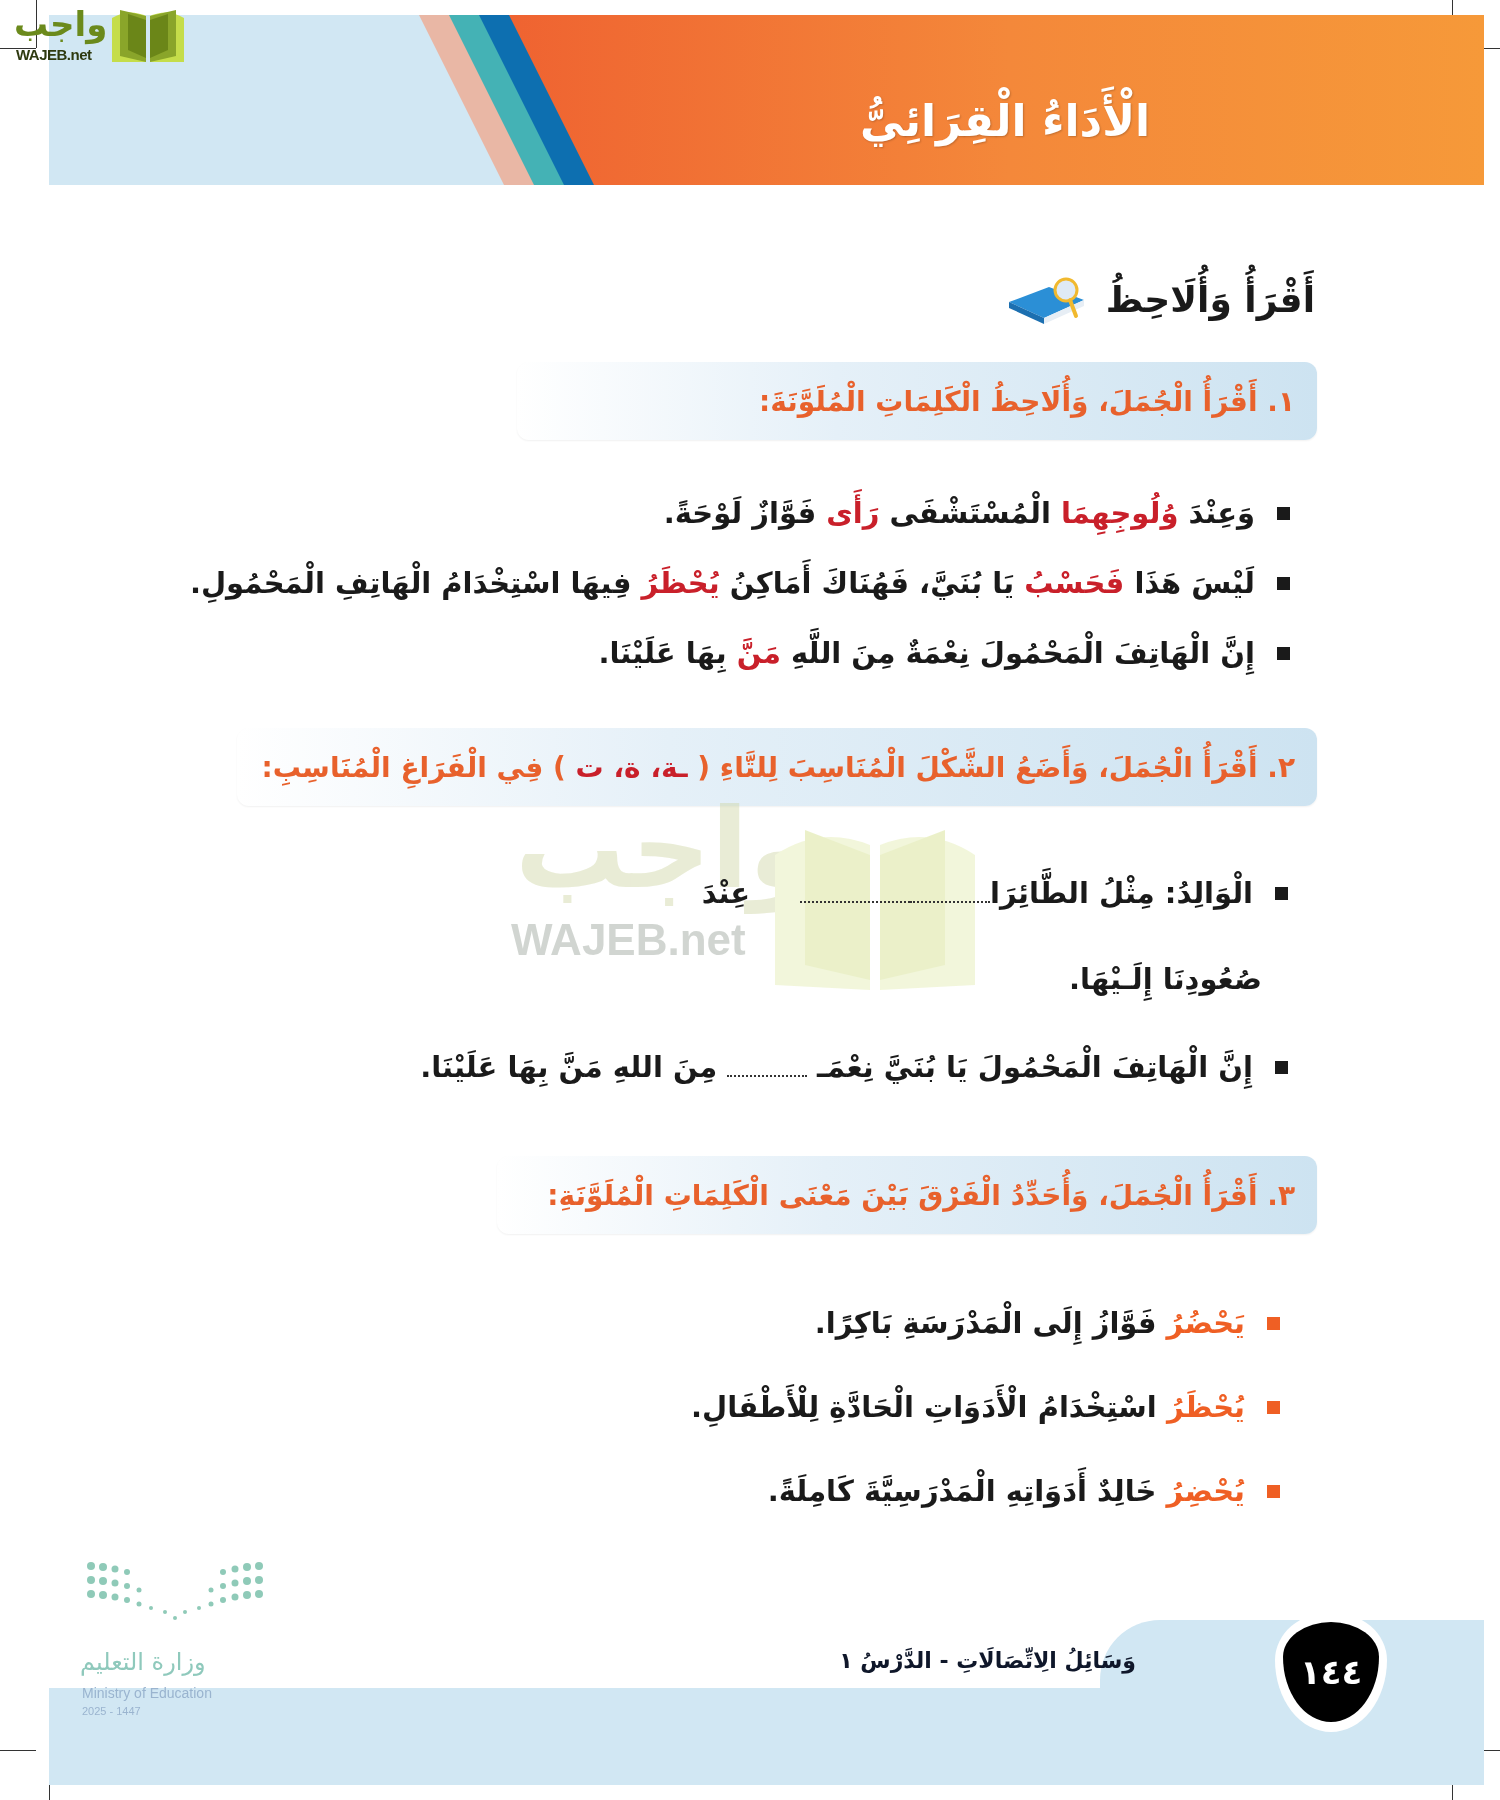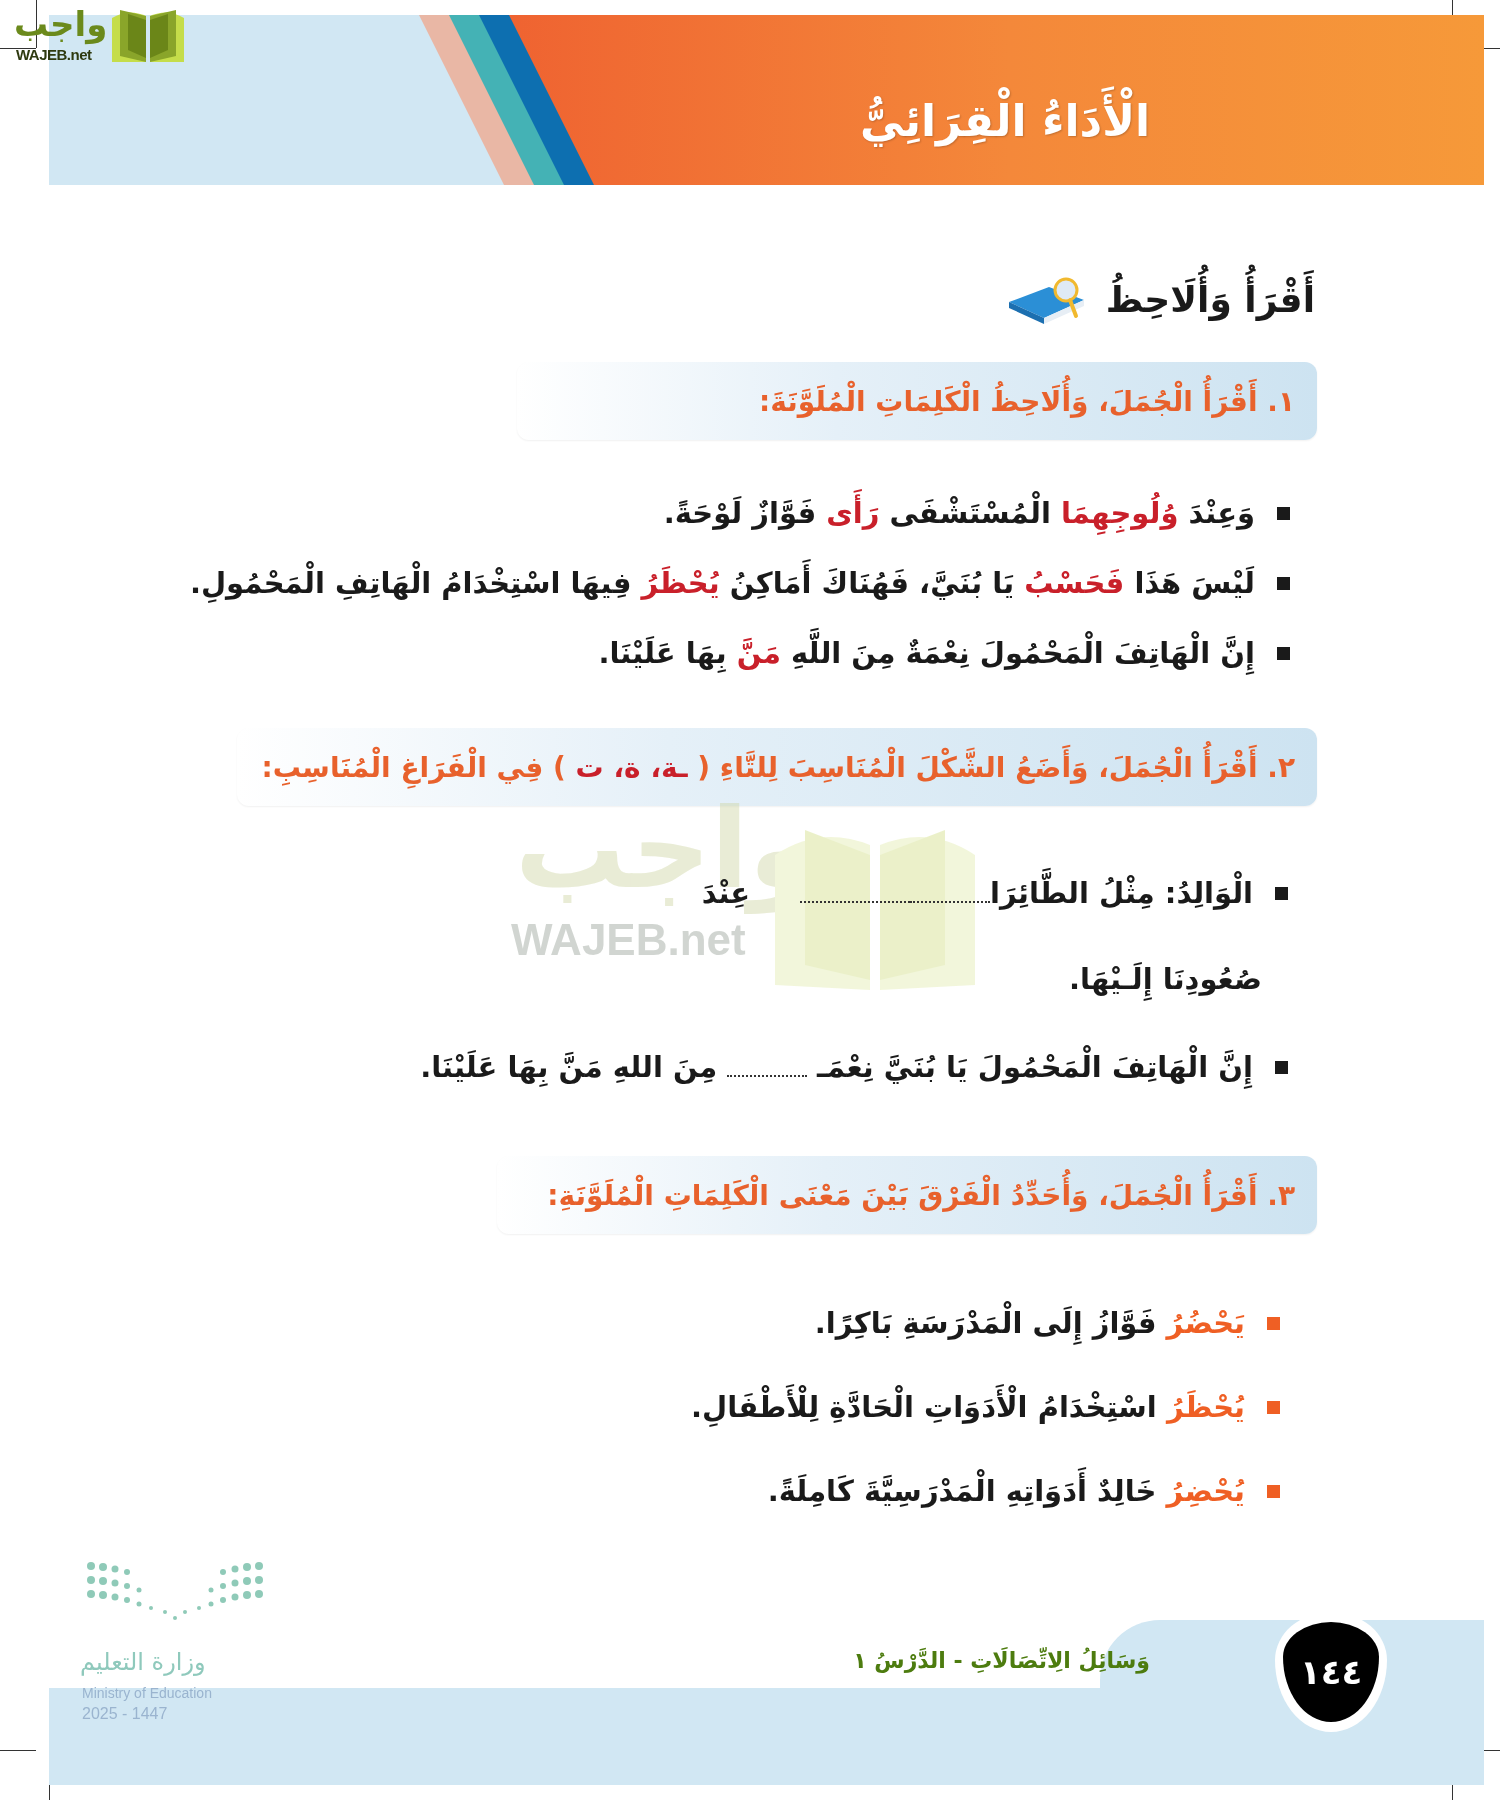--- a/index.html
+++ b/index.html
@@ -44,29 +44,29 @@
 
   
   .wm { position: absolute; left: 495px; top: 815px; width: 520px; height: 180px; opacity: 0.45; pointer-events: none; }
   .wm-ar { position: absolute; left: 20px; top: -30px; font-size: 110px; font-weight: bold; color: #cfd6a5; direction: rtl; }
   .wm-en { position: absolute; left: 16px; top: 100px; font-size: 44px; font-weight: bold; color: #9aa39a; font-family: "Liberation Sans", sans-serif; }
   .wm-book { position: absolute; left: 270px; top: 0; width: 220px; height: 180px; }
 
   
   .footer-band { position: absolute; left: 49px; top: 1688px; width: 1435px; height: 97px; background: #d1e7f3; }
   .footer-curve { position: absolute; left: 1100px; top: 1620px; width: 384px; height: 70px; background: #d1e7f3; border-top-left-radius: 60px; }
-  .footer-lesson { position: absolute; right: 350px; top: 1648px; font-size: 22px; font-weight: bold; color: #4d7c0f; direction: rtl; }
+  .footer-lesson { position: absolute; right: 364px; top: 1648px; font-size: 22px; font-weight: bold; color: #0f172a; direction: rtl; }
   .page-badge { position: absolute; left: 1275px; top: 1612px; width: 112px; height: 120px; border-radius: 50% 50% 50% 50% / 40% 40% 60% 60%; background: #fff; display: flex; align-items: center; justify-content: center; }
   .page-badge-inner { width: 96px; height: 100px; border-radius: 50% 50% 50% 50% / 35% 35% 65% 65%; background: #000000; color: #fff; font-size: 34px; font-weight: bold; display: flex; align-items: center; justify-content: center; direction: rtl; }
 
   .moe { position: absolute; left: 80px; top: 1560px; width: 200px; height: 160px; }
   .moe-dots { position: absolute; left: 5px; top: 0; width: 180px; height: 64px; }
   .moe-ar { position: absolute; left: 0; top: 88px; font-size: 24px; color: #8fc9bc; direction: rtl; width: 185px; text-align: left; }
   .moe-en { position: absolute; left: 2px; top: 125px; font-size: 14px; color: #9ab4cf; font-family: "Liberation Sans", sans-serif; }
-  .moe-year { position: absolute; left: 2px; top: 145px; font-size: 16px; color: #9ab4cf; font-family: "Liberation Sans", sans-serif; }
+  .moe-year { position: absolute; left: 2px; top: 145px; font-size: 11px; color: #9ab4cf; font-family: "Liberation Sans", sans-serif; }
 </style>
 </head>
 <body>
 
 <div class="crop" style="left:1452px;top:0;width:1px;height:35px;"></div>
 <div class="crop" style="left:1465px;top:48px;width:35px;height:1px;"></div>
 <div class="crop" style="left:36px;top:0;width:1px;height:48px;"></div>
 <div class="crop" style="left:0;top:48px;width:36px;height:1px;"></div>
 <div class="crop" style="left:0;top:1750px;width:36px;height:1px;"></div>
 <div class="crop" style="left:49px;top:1765px;width:1px;height:35px;"></div>

